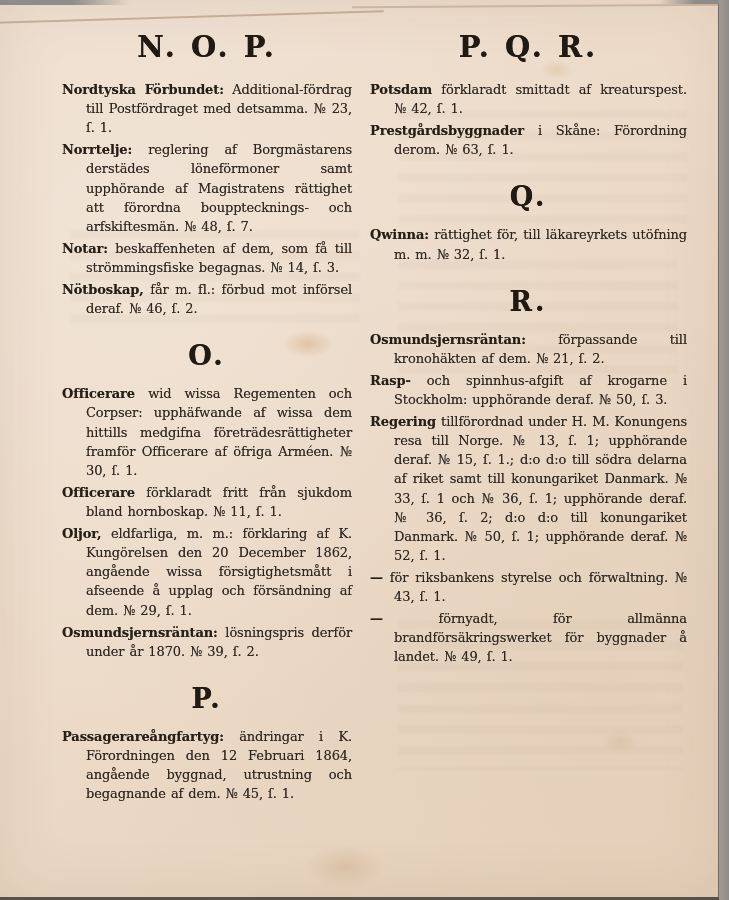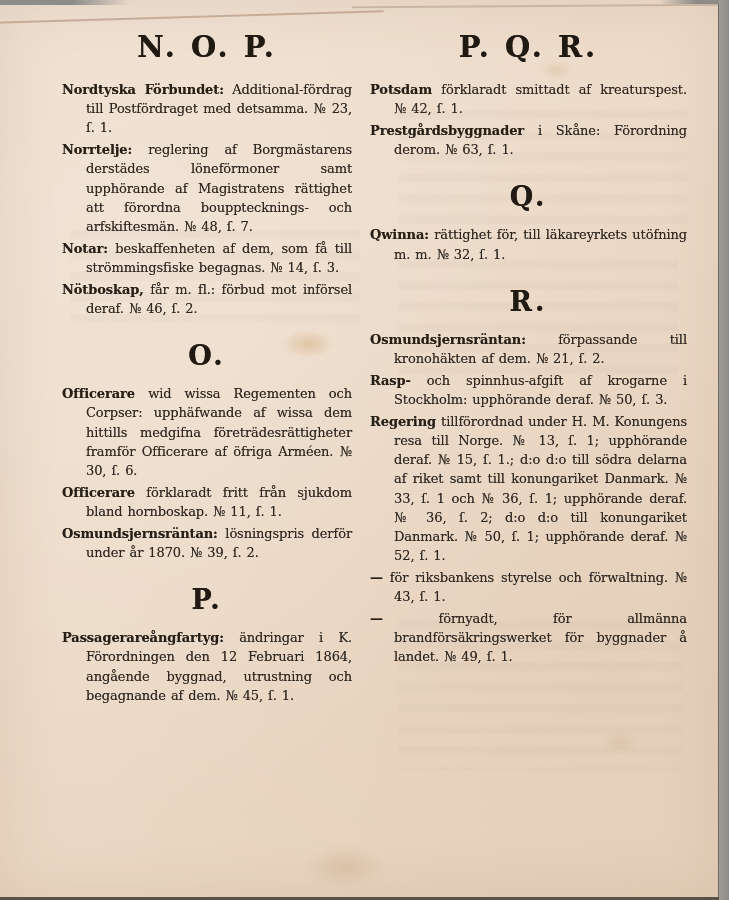--- a/index.html
+++ b/index.html
@@ -118,22 +118,23 @@
     <div class="stain stain-4"></div>
 
     <div class="cols">
       <div class="col col-left">
           <div class="heading">N. O. P.</div>
           <p class="entry"><span class="term">Nordtyska Förbundet:</span> <span>Additional-fördrag till Postfördraget med detsamma. № 23, ſ. 1.</span></p>
           <p class="entry"><span class="term">Norrtelje:</span> <span>reglering af Borgmästarens derstädes löneförmoner samt upphörande af Magistratens rättighet att förordna boupptecknings- och arfskiftesmän. № 48, ſ. 7.</span></p>
           <p class="entry"><span class="term">Notar:</span> <span>beskaffenheten af dem, som få till strömmingsfiske begagnas. № 14, ſ. 3.</span></p>
           <p class="entry"><span class="term">Nötboskap,</span> <span>får m. fl.: förbud mot införsel deraf. № 46, ſ. 2.</span></p>
           <div class="heading sub">O.</div>
-          <p class="entry"><span class="term">Officerare</span> <span>wid wissa Regementen och Corpser: upphäfwande af wissa dem hittills medgifna företrädesrättigheter framför Officerare af öfriga Arméen. № 30, ſ. 6.</span></p>
+          <p class="entry"><span class="term">Officerare</span> <span>wid wissa Regementen och Corpser: upphäfwande af wissa dem hittills medgifna företrädesrättigheter framför Officerare af öfriga Arméen. № 30, ſ. 1.</span></p>
           <p class="entry"><span class="term">Officerare</span> <span>förklaradt fritt från sjukdom bland hornboskap. № 11, ſ. 1.</span></p>
+          <p class="entry"><span class="term">Oljor,</span> <span>eldfarliga, m. m.: förklaring af K. Kungörelsen den 20 December 1862, angående wissa försigtighetsmått i afseende å upplag och försändning af dem. № 29, ſ. 1.</span></p>
           <p class="entry"><span class="term">Osmundsjernsräntan:</span> <span>lösningspris derför under år 1870. № 39, ſ. 2.</span></p>
           <div class="heading sub">P.</div>
           <p class="entry"><span class="term">Passagerareångfartyg:</span> <span>ändringar i K. Förordningen den 12 Februari 1864, angående byggnad, utrustning och begagnande af dem. № 45, ſ. 1.</span></p>
         </div>
       <div class="col col-right">
           <div class="heading">P. Q. R.</div>
           <p class="entry"><span class="term">Potsdam</span> <span>förklaradt smittadt af kreaturspest. № 42, ſ. 1.</span></p>
           <p class="entry"><span class="term">Prestgårdsbyggnader</span> <span>i Skåne: Förordning derom. № 63, ſ. 1.</span></p>
           <div class="heading sub">Q.</div>
           <p class="entry"><span class="term">Qwinna:</span> <span>rättighet för, till läkareyrkets utöfning m. m. № 32, ſ. 1.</span></p>

